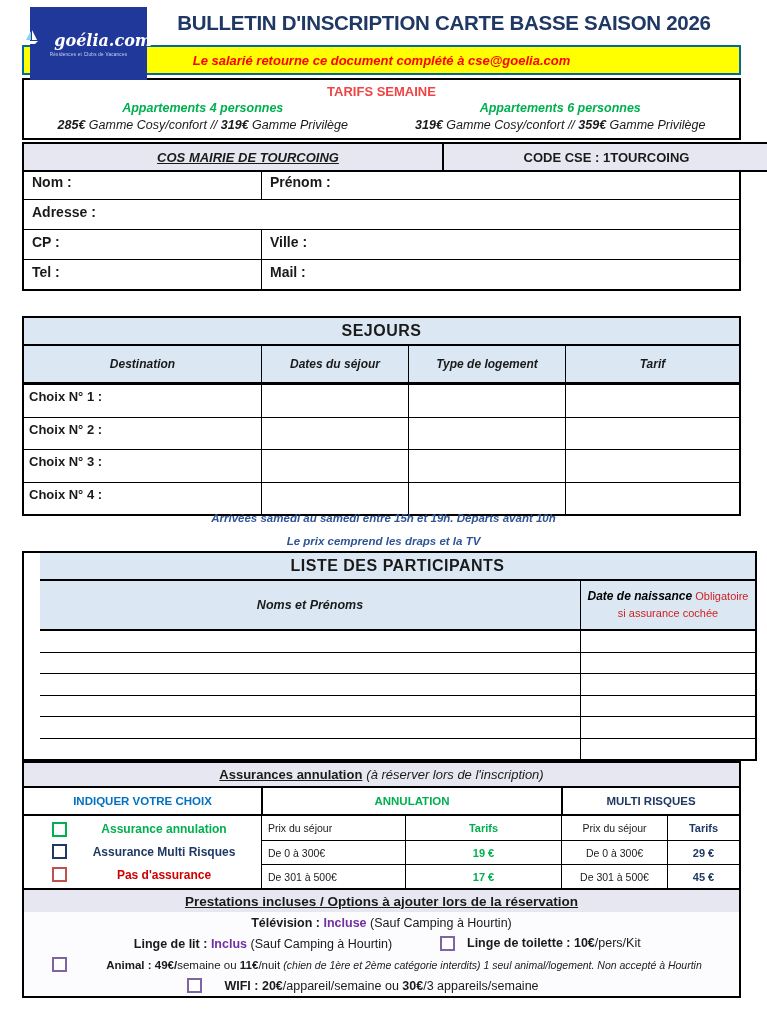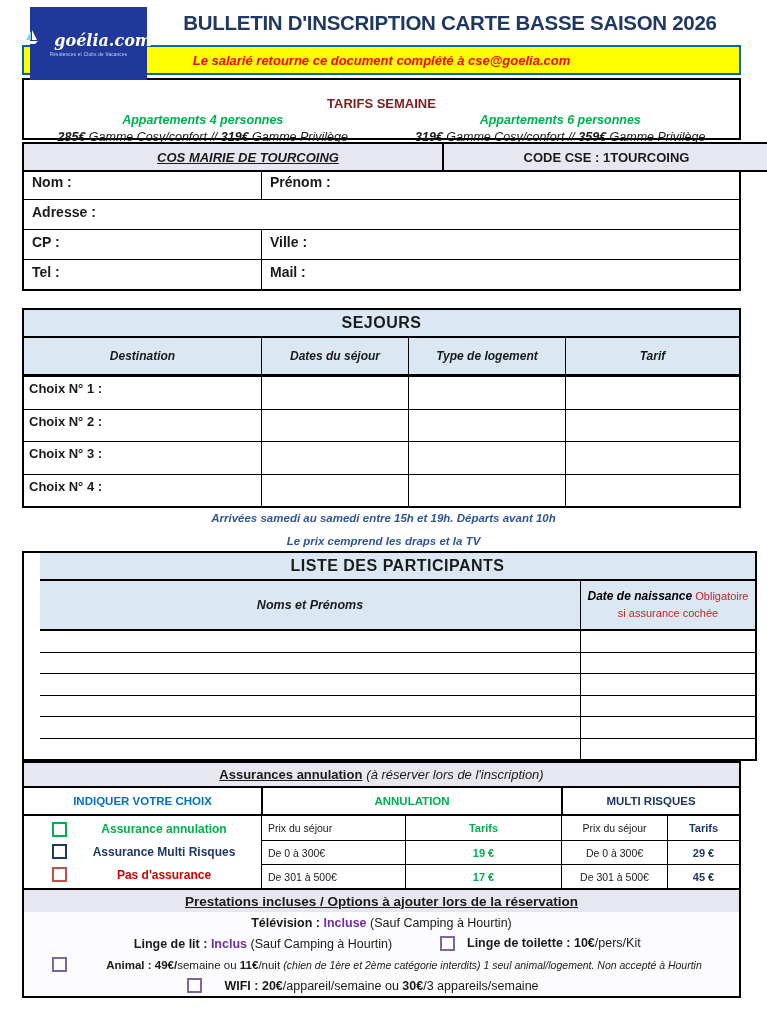--- a/index.html
+++ b/index.html
@@ -5,49 +5,49 @@
   html,body{margin:0;padding:0;background:#fff;}
   .page{position:relative;width:767px;height:1024px;background:#fff;overflow:hidden;
         font-family:"Liberation Sans",sans-serif;color:#1a1a1a;}
 
   
   .logo{position:absolute;left:30px;top:7px;width:117px;height:73px;background:#21389B;z-index:5;
         display:flex;flex-direction:column;align-items:center;justify-content:center;}
   .logo-row{display:flex;align-items:center;gap:15px;}
   .logo-name{color:#fff;font-family:"DejaVu Serif",serif;font-style:italic;font-weight:bold;font-size:16px;}
   .logo-tagline{color:#cfd8f5;font-size:4.5px;margin-top:2px;letter-spacing:.3px;}
-  .doc-title{position:absolute;left:150px;top:11px;width:600px;text-align:center;
+  .doc-title{position:absolute;left:144px;top:11px;width:600px;text-align:center;
              font-size:20.5px;font-weight:bold;color:#1F3864;letter-spacing:-0.3px;}
   .banner{position:absolute;left:22px;top:45px;width:715px;height:26px;background:#FFFF00;
           border:2px solid #0369a1;display:flex;align-items:center;justify-content:center;z-index:1;}
   .banner span{color:#FF0000;font-weight:bold;font-style:italic;font-size:13px;}
 
   
   .tarifs{position:absolute;left:22px;top:78px;width:715px;height:58px;border:2px solid #000;text-align:center;}
-  .tarifs-title{color:#7f1d1d;font-weight:bold;font-size:13px;margin-top:16px;}
+  .tarifs-title{color:#ef4444;font-weight:bold;font-size:13px;margin-top:4px;}
   .tarifs-cols{display:flex;margin-top:2px;}
   .tarifs-col{flex:1;}
   .apt-heading{color:#00B050;font-weight:bold;font-style:italic;font-size:12.5px;}
   .price-line{font-style:italic;font-size:12.5px;margin-top:3px;}
   .price-line b{font-style:italic;}
 
   
   .org-row{position:absolute;left:22px;top:142px;width:715px;height:26px;background:#E7E7F1;
            border:2px solid #000;display:grid;grid-template-columns:388px 1fr;padding-left:30px;}
   .org-cell{display:flex;align-items:center;justify-content:center;font-size:13px;}
   .org-name{font-weight:bold;font-style:italic;text-decoration:underline;}
   .org-code{font-weight:bold;border-left:2px solid #000;}
   .idform{position:absolute;left:22px;top:170px;width:715px;border:2px solid #000;border-top:none;}
   .idrow{display:grid;grid-template-columns:237px 1fr;height:29px;border-top:1.5px solid #000;}
   .idrow.full{grid-template-columns:1fr;}
   .idcell{font-weight:bold;font-size:14px;padding:4px 0 0 8px;box-sizing:border-box;}
   .idcell.bl{border-left:1.5px solid #000;}
 
   
-  .sejours{position:absolute;left:22px;top:308px;width:715px;border:2px solid #000;}
+  .sejours{position:absolute;left:22px;top:316px;width:715px;border:2px solid #000;}
   .sec-title{height:26px;background:#DBE8F4;border-bottom:2px solid #000;display:flex;
              align-items:center;justify-content:center;font-weight:bold;font-size:16px;letter-spacing:.5px;}
   .sej-head{display:grid;grid-template-columns:237px 147px 157px 1fr;height:36px;background:#DBE8F4;border-bottom:2px solid #000;}
   .sej-hcell{display:flex;align-items:center;justify-content:center;font-weight:bold;font-style:italic;font-size:12px;}
   .sej-row{display:grid;grid-template-columns:237px 147px 157px 1fr;height:31.5px;border-top:1.5px solid #000;}
   .sej-row:first-of-type{border-top:none;}
   .choix{font-size:13px;font-weight:bold;padding:4px 0 0 5px;box-sizing:border-box;}
   .bl{border-left:1.5px solid #000;}
   .note{position:absolute;left:0;width:767px;text-align:center;color:#2F5597;
         font-weight:bold;font-style:italic;font-size:11.5px;}

